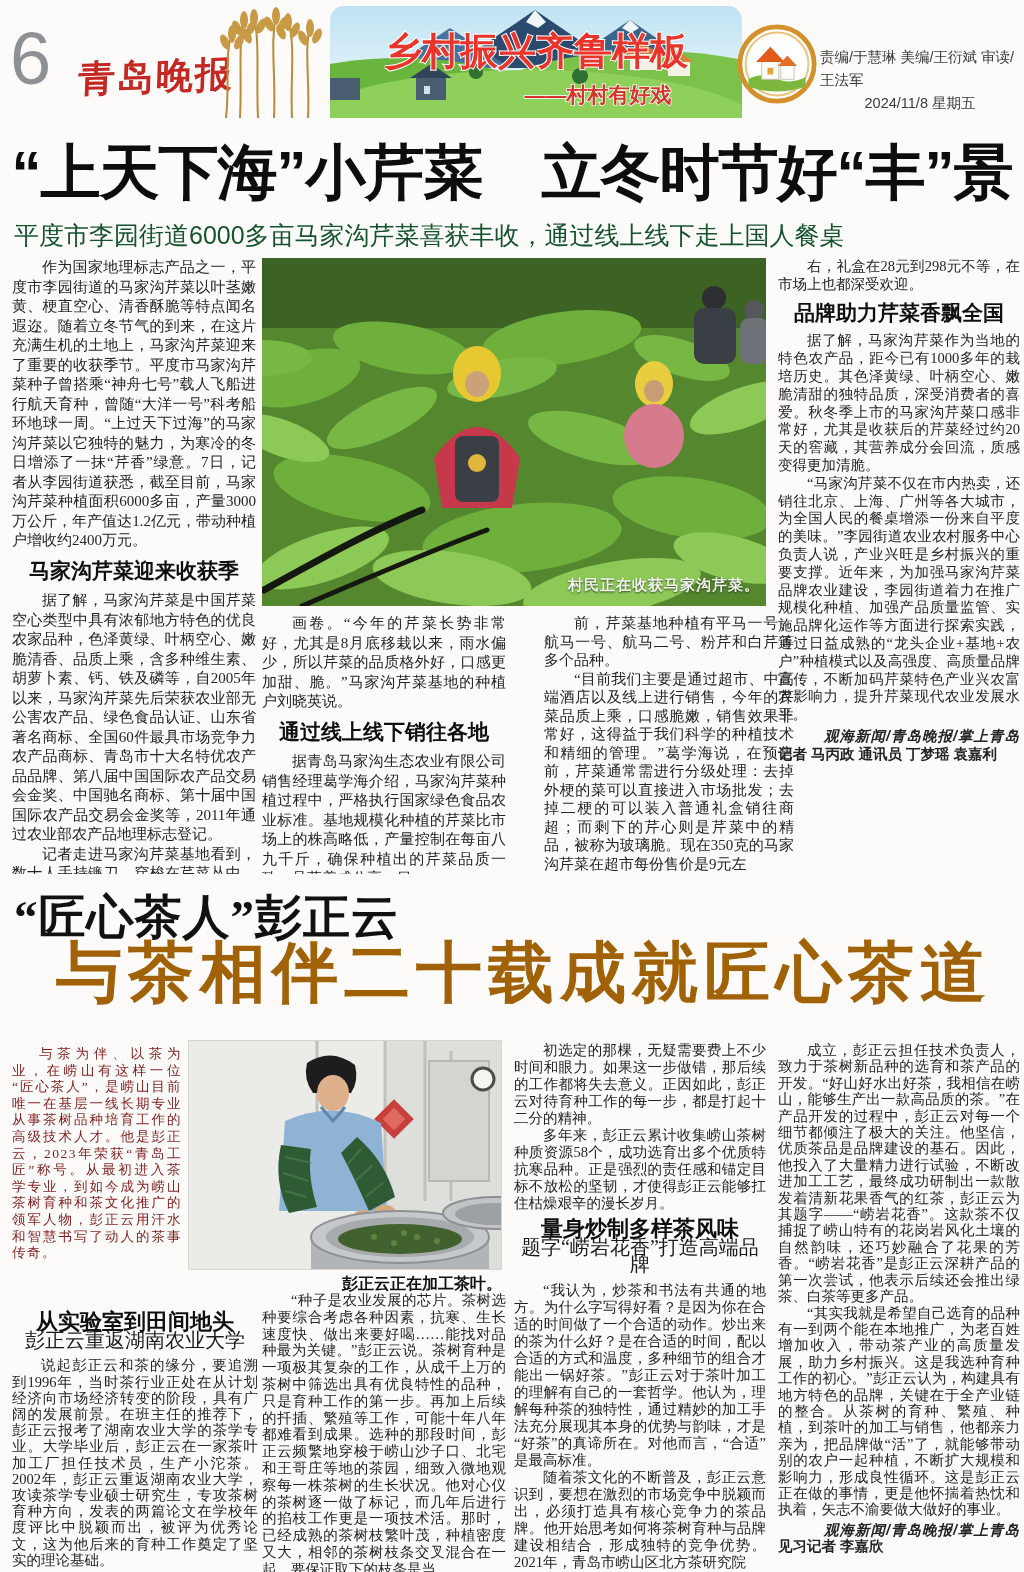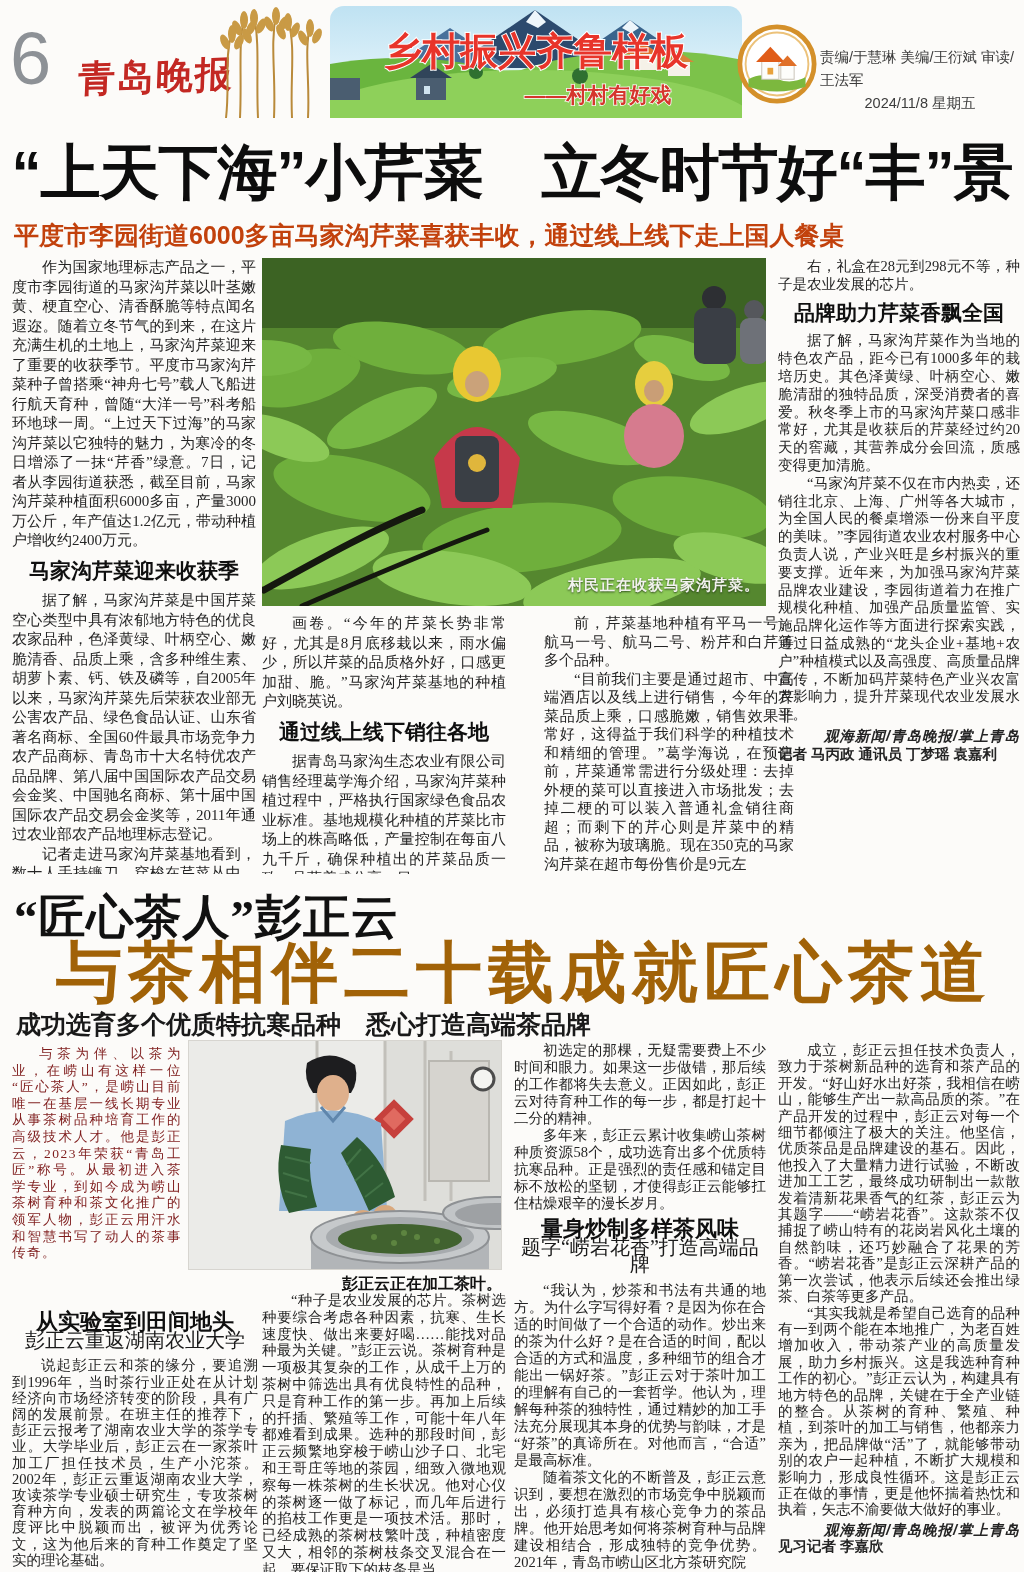--- a/index.html
+++ b/index.html
@@ -9,21 +9,21 @@
 
   
   #page-num{left:10px;top:22px;font-family:"Liberation Sans",sans-serif;font-size:74px;font-weight:400;color:#8d9196;line-height:1;}
   #masthead{left:78px;top:52px;font-size:37px;font-weight:800;color:#c32823;transform:rotate(-2deg) skewX(-4deg);letter-spacing:2px;white-space:nowrap;}
   #header-credits{left:820px;top:46px;width:200px;font-family:"Liberation Sans",sans-serif;font-size:14.5px;color:#3c3c3c;line-height:1.6;}
   #header-credits .date{text-align:center;}
 
   
   #a1-headline{left:8px;top:140px;width:1008px;text-align:center;font-family:"Liberation Sans",sans-serif;
     font-size:60px;font-weight:900;color:#0d0d0d;letter-spacing:-1px;white-space:nowrap;line-height:1.1;}
-  #a1-subhead{left:14px;top:219px;width:1000px;font-family:"Liberation Sans",sans-serif;font-size:25px;font-weight:700;color:#c2410c;white-space:nowrap;}
+  #a1-subhead{left:14px;top:219px;width:1000px;font-family:"Liberation Sans",sans-serif;font-size:25px;font-weight:400;color:#14532d;white-space:nowrap;}
 
   .col{position:absolute;text-align:justify;overflow:hidden;color:#242424;}
   .col p{margin:0;text-indent:2em;}
   .subhead{font-family:"Liberation Sans",sans-serif;font-weight:800;font-size:21px;text-align:center;text-indent:0 !important;margin:10px 0 11px 0;color:#0f0f0f;}
   .a1body{font-size:15px;line-height:19.5px;}
   #a1col1{left:12px;top:258px;width:244px;height:616px;}
   #a1col2{left:262px;top:614px;width:244px;height:260px;}
   #a1col3{left:516px;top:614px;width:250px;height:260px;line-height:18.5px;margin-left:28px;}
   #a1col4{left:778px;top:258px;width:242px;height:618px;font-size:14.5px;line-height:17.8px;}
   .credit-org{font-family:"Liberation Sans",sans-serif;font-weight:700;text-align:right;text-indent:0 !important;margin-top:4px !important;letter-spacing:1px;font-style:italic;}
@@ -210,31 +210,30 @@
     <div class="subhead">通过线上线下销往各地</div>
     <p>据青岛马家沟生态农业有限公司销售经理葛学海介绍，马家沟芹菜种植过程中，严格执行国家绿色食品农业标准。基地规模化种植的芹菜比市场上的株高略低，产量控制在每亩八九千斤，确保种植出的芹菜品质一致，且营养成分高。目</p>
   </div>
 
   <div class="col a1body" id="a1col3">
     <p>前，芹菜基地种植有平马一号、航马一号、航马二号、粉芹和白芹等多个品种。</p>
     <p>“目前我们主要是通过超市、中高端酒店以及线上进行销售，今年的芹菜品质上乘，口感脆嫩，销售效果非常好，这得益于我们科学的种植技术和精细的管理。”葛学海说，在预售前，芹菜通常需进行分级处理：去掉外梗的菜可以直接进入市场批发；去掉二梗的可以装入普通礼盒销往商超；而剩下的芹心则是芹菜中的精品，被称为玻璃脆。现在350克的马家沟芹菜在超市每份售价是9元左</p>
   </div>
 
   <div class="col a1body" id="a1col4">
-    <p>右，礼盒在28元到298元不等，种子是农业发展的芯片。</p>
+    <p>右，礼盒在28元到298元不等，在市场上也都深受欢迎。</p>
     <div class="subhead">品牌助力芹菜香飘全国</div>
     <p>据了解，马家沟芹菜作为当地的特色农产品，距今已有1000多年的栽培历史。其色泽黄绿、叶柄空心、嫩脆清甜的独特品质，深受消费者的喜爱。秋冬季上市的马家沟芹菜口感非常好，尤其是收获后的芹菜经过约20天的窖藏，其营养成分会回流，质感变得更加清脆。</p>
     <p>“马家沟芹菜不仅在市内热卖，还销往北京、上海、广州等各大城市，为全国人民的餐桌增添一份来自平度的美味。”李园街道农业农村服务中心负责人说，产业兴旺是乡村振兴的重要支撑。近年来，为加强马家沟芹菜品牌农业建设，李园街道着力在推广规模化种植、加强产品质量监管、实施品牌化运作等方面进行探索实践，通过日益成熟的“龙头企业+基地+农户”种植模式以及高强度、高质量品牌宣传，不断加码芹菜特色产业兴农富农影响力，提升芹菜现代农业发展水平。</p>
     <p class="credit-org">观海新闻/青岛晚报/掌上青岛</p>
     <p class="credit-people">记者 马丙政 通讯员 丁梦瑶 袁嘉利</p>
   </div>
 
   <div class="abs" id="a2-kicker">“匠心茶人”彭正云</div>
   <div class="abs" id="a2-headline">与茶相伴二十载成就匠心茶道</div>
-  <div class="abs" id="a2-subhead">成功选育多个优质特抗寒品种　悉心打造高端茶品牌</div>
 
   <div class="col" id="a2-lead">
     <p>与茶为伴、以茶为业，在崂山有这样一位“匠心茶人”，是崂山目前唯一在基层一线长期专业从事茶树品种培育工作的高级技术人才。他是彭正云，2023年荣获“青岛工匠”称号。从最初进入茶学专业，到如今成为崂山茶树育种和茶文化推广的领军人物，彭正云用汗水和智慧书写了动人的茶事传奇。</p>
   </div>
 
   <div class="abs" id="a2-photo">
     <svg width="312" height="228" viewBox="0 0 312 228" preserveAspectRatio="none">
       <rect width="312" height="228" fill="#ebebe8"></rect>
       <rect x="196" y="0" width="116" height="228" fill="#dededa"></rect>
       <g stroke="#c2c0ba" stroke-width="3">

